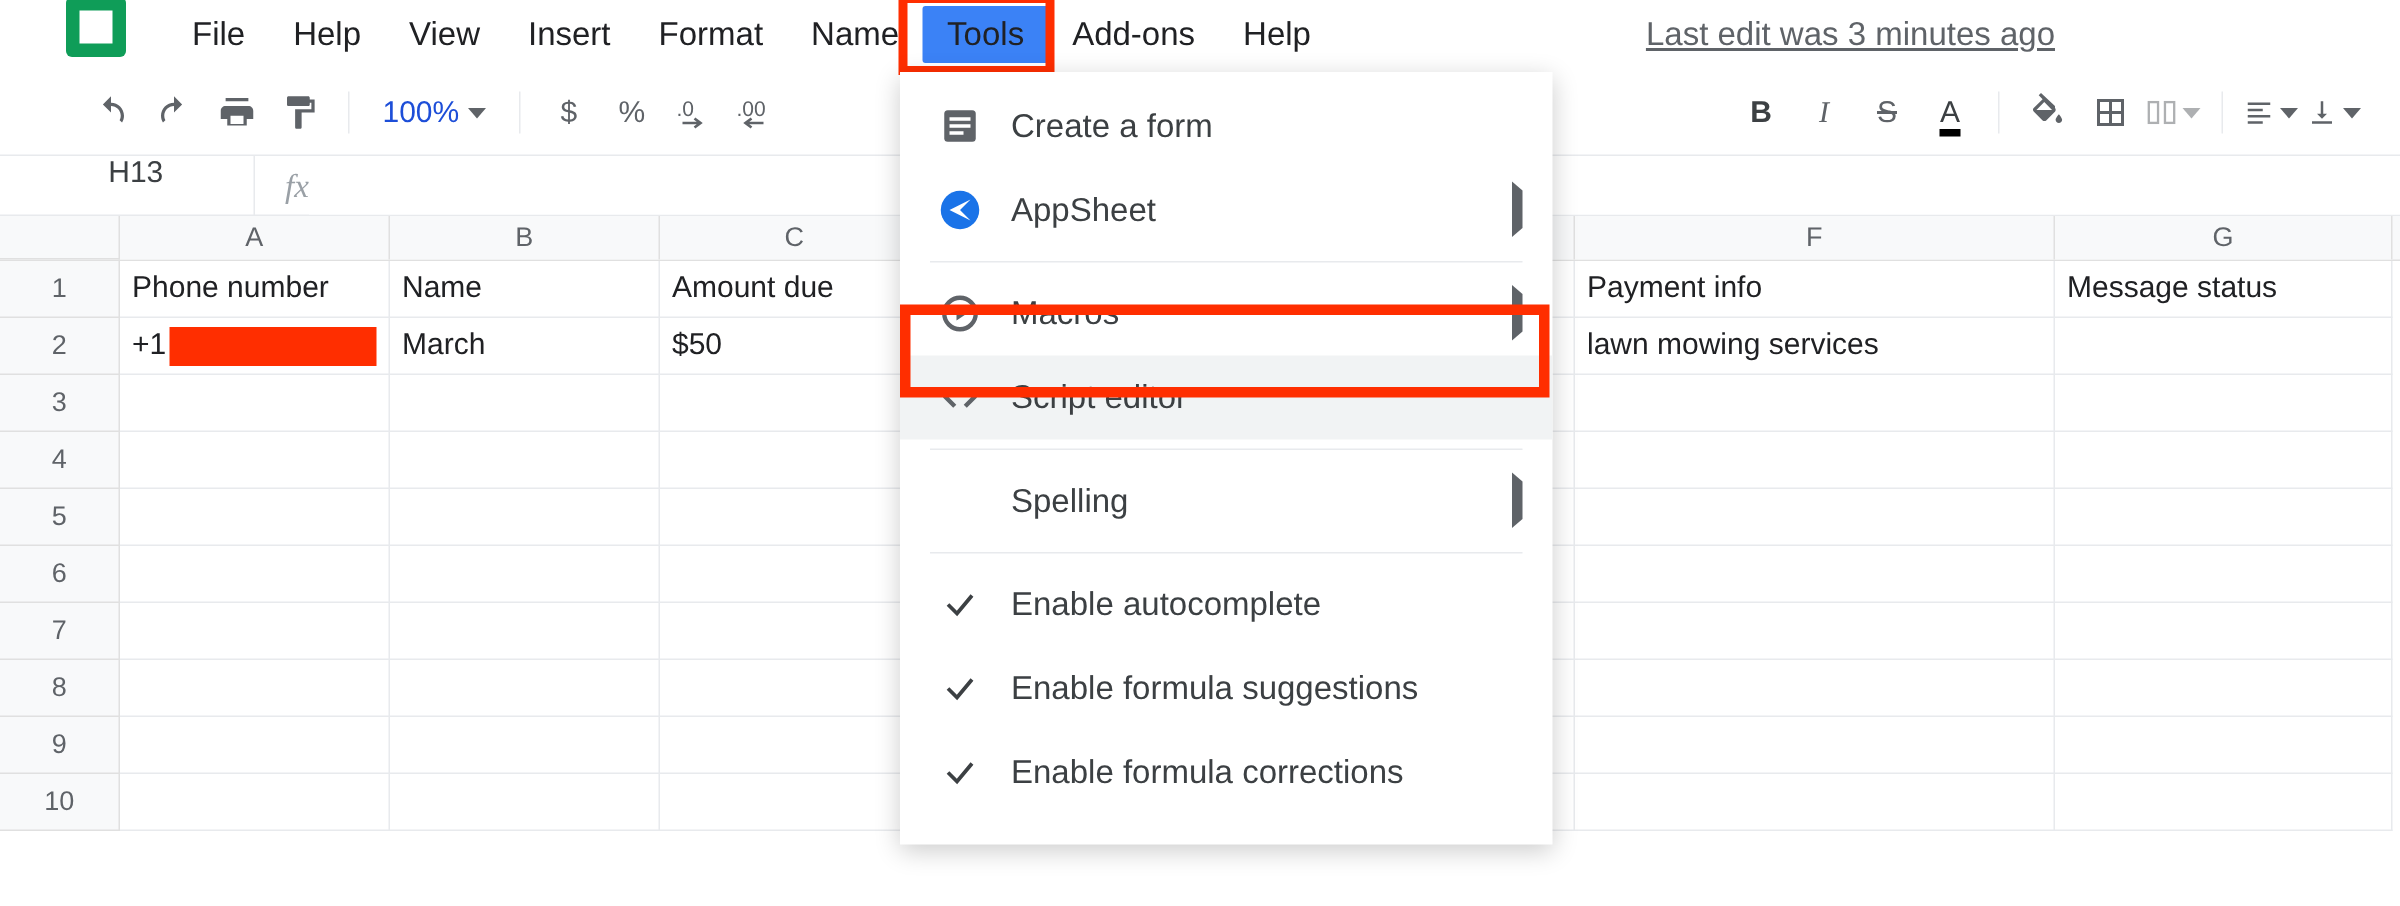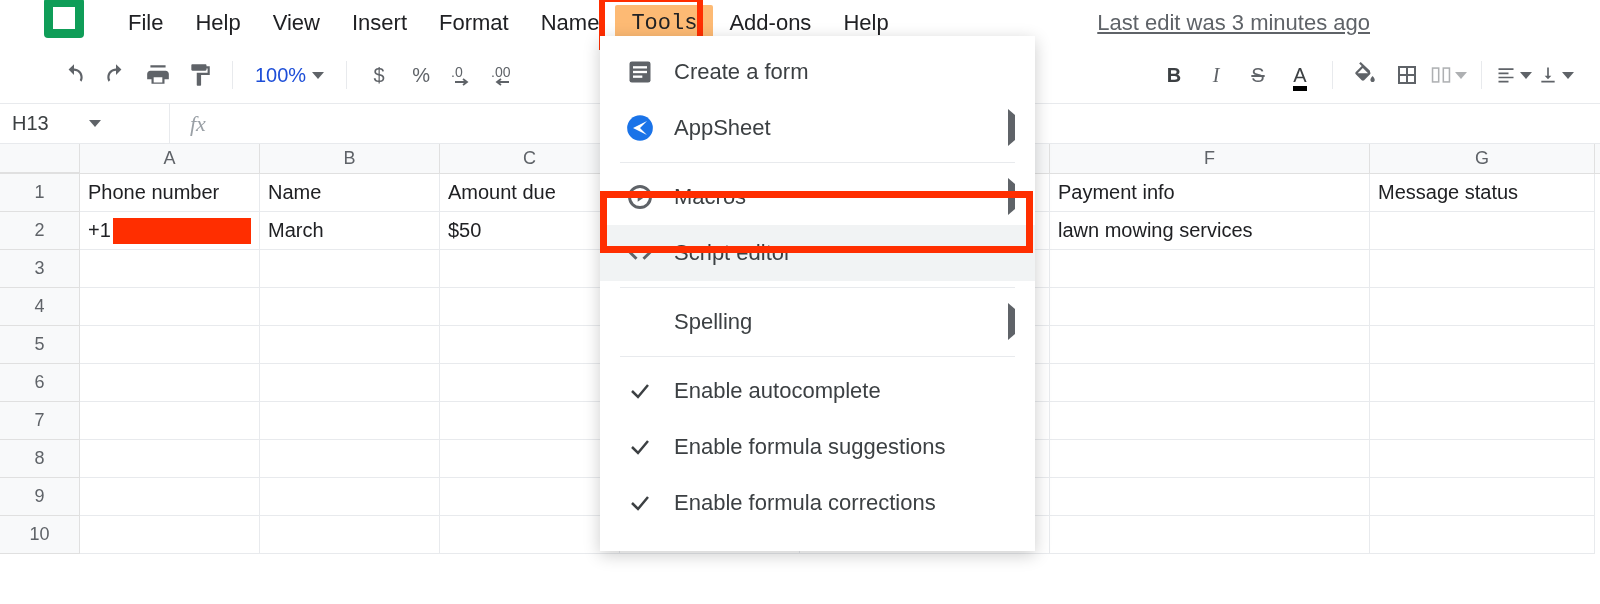--- a/index.html
+++ b/index.html
@@ -5,53 +5,53 @@
   * { box-sizing: border-box; }
   html, body { margin: 0; padding: 0; font-family: Arial, Helvetica, sans-serif; background: #fff; color: #202124; }
   body { width: 1600px; height: 604px; overflow: hidden; position: relative; }
 
   
   .menubar { display: flex; align-items: center; height: 46px; padding-left: 42px; gap: 0; font-size: 22px; color: #202124; }
   .logo { width: 40px; height: 40px; background: #0f9d58; border-radius: 4px; position: absolute; left: 44px; top: -2px; display:flex; align-items:center; justify-content:center;}
   .logo::after { content:""; width: 22px; height: 22px; background: #fff; }
   .menubar-inner { display:flex; align-items:center; margin-left: 70px; }
   .menu-item { padding: 6px 16px; cursor: pointer; border-radius: 2px; white-space: nowrap; }
-  .menu-item.open { background: #fdba74; font-family: Liberation Mono, monospace; }
+  .menu-item.open { background: #3b82f6; }
   .red-box-1 { position:absolute; border: 6px solid #ff2e00; top:-4px; left:599px; width:104px; height:54px; pointer-events:none; }
   .last-edit { margin-left: auto; margin-right: 230px; color: #5f6368; text-decoration: underline; font-size: 22px; cursor:pointer; }
 
   
   .toolbar { display:flex; align-items:center; height:58px; border-top:1px solid #fff; border-bottom:1px solid #e8eaed; padding-left:56px; gap: 6px; color:#5f6368; }
   .tbtn { width:36px; height:36px; display:flex; align-items:center; justify-content:center; cursor:pointer; border-radius:4px; }
   .tsep { width:1px; height:28px; background:#e8eaed; margin:0 8px; }
   .zoom { display:flex; align-items:center; font-size:20px; color:#1d4ed8; padding: 0 8px; cursor:pointer; gap:6px; }
   .fmtbtn { font-size:20px; font-family: Arial, sans-serif; }
 
   
   .fbar { display:flex; align-items:center; height:40px; border-bottom:1px solid #e8eaed; }
-  .namebox { width:170px; height:40px; display:flex; align-items:center; padding-left:12px; font-size:20px; color:#3c4043; border-right:1px solid #e8eaed; gap:40px; cursor:pointer;}
+  .namebox { width:170px; height:40px; display:flex; align-items:center; padding-left:12px; font-size:20px; color:#3c4043; border-right:1px solid #e8eaed; gap:40px; cursor:pointer;flex-direction:column;}
   .fx { font-style: italic; font-family: 'Times New Roman', serif; font-size:22px; color:#9aa0a6; padding-left:20px; }
   .formula-input { flex:1; height:100%; border:none; outline:none; font-size:18px; padding-left:8px; }
 
   
   .grid { position:relative; }
   .col-headers { display:flex; height:30px; background:#f8f9fa; border-bottom:1px solid #e0e0e0; }
   .corner { width:80px; background:#f8f9fa; border-right:1px solid #e0e0e0; border-bottom:1px solid #e0e0e0;}
   .ch { text-align:center; font-size:18px; color:#5f6368; border-right:1px solid #e0e0e0; display:flex; align-items:center; justify-content:center; background:#f8f9fa; }
   .chA { width:180px; } .chB { width:180px; } .chC { width:180px; }
   .chD { width:180px; } .chE { width:250px; } .chF { width:320px; } .chG { width:225px; }
   .rows { }
   .row { display:flex; height:38px; }
   .rh { width:80px; text-align:center; font-size:18px; color:#5f6368; background:#f8f9fa; border-right:1px solid #e0e0e0; border-bottom:1px solid #e0e0e0; display:flex; align-items:center; justify-content:center;}
   .cell { border-right:1px solid #e8eaed; border-bottom:1px solid #e8eaed; font-size:20px; padding:4px 8px; display:flex; align-items:center; overflow:hidden; white-space:nowrap; }
   .cA { width:180px; } .cB { width:180px; } .cC { width:180px; } .cD { width:180px; } .cE { width:250px; } .cF { width:320px; } .cG { width:225px; }
   .redact { display:inline-block; background:#ff2e00; width:140px; height:26px; vertical-align:middle; margin-left:2px;}
 
   
-  .dropdown { position:absolute; top:36px; left:600px; width:435px; background:#fff; box-shadow: 0 4px 16px rgba(0,0,0,0.2); padding:8px 0 20px 0; z-index: 50; }
+  .dropdown { position:absolute; top:48px; left:600px; width:435px; background:#fff; box-shadow: 0 4px 16px rgba(0,0,0,0.2); padding:8px 0 20px 0; z-index: 50; }
   .ditem { display:flex; align-items:center; height:56px; padding:0 20px 0 24px; font-size:22px; color:#3c4043; cursor:pointer; position:relative; }
   .ditem:hover, .ditem.hovered { background:#f1f3f4; }
   .ditem .icon { width:32px; height:32px; margin-right:18px; display:flex; align-items:center; justify-content:center; color:#5f6368; flex-shrink:0; }
   .ditem .arrow { margin-left:auto; color:#5f6368; }
   .ditem.noicon { padding-left: 74px; }
   .dsep { height:1px; background:#e8eaed; margin:6px 20px; }
   .red-box-2 { position:absolute; border:7px solid #ff2e00; top:155px; left:0px; width:433px; height:62px; pointer-events:none; z-index:60; }
 
   svg { display:block; }
   .triangle-down { width:0; height:0; border-left:6px solid transparent; border-right:6px solid transparent; border-top:7px solid #5f6368; }

